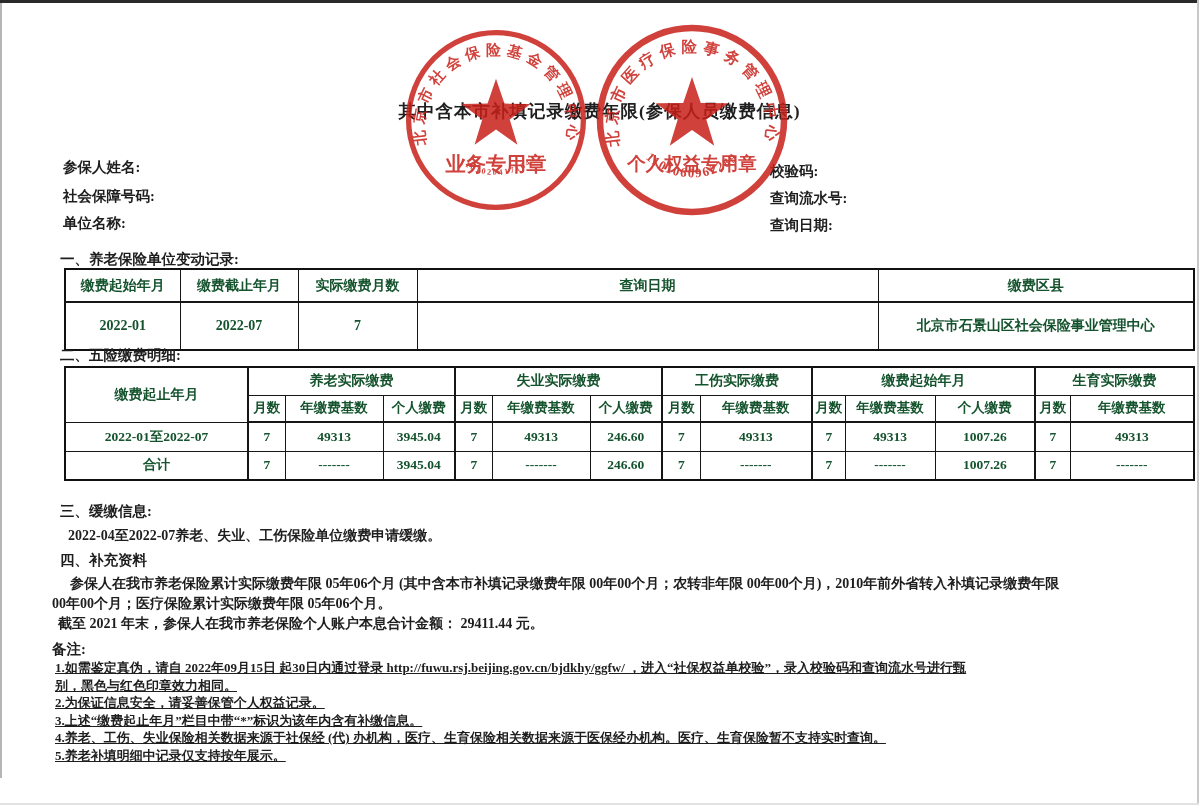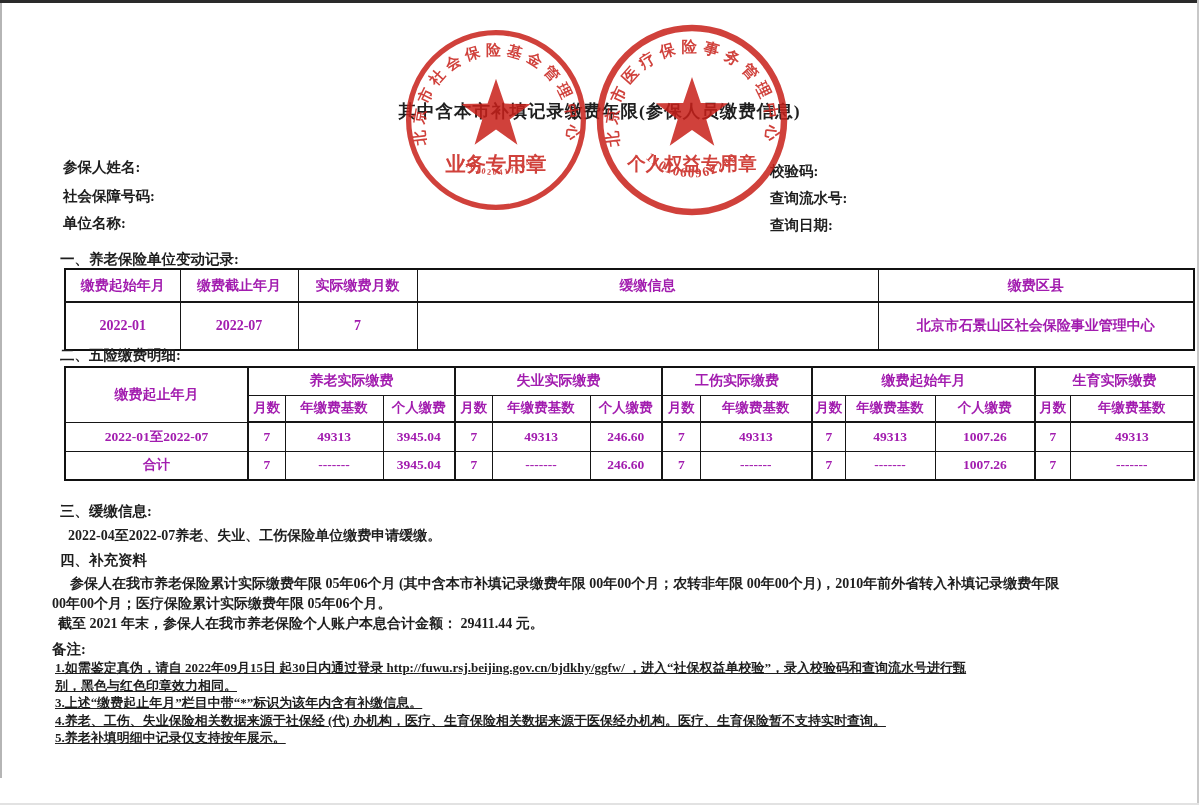--- a/index.html
+++ b/index.html
@@ -25,21 +25,21 @@
 
   
   .sec-heading { position:absolute; font-size:14.5px; font-weight:bold; white-space:nowrap; }
   .body-line   { position:absolute; font-size:14px;  font-weight:bold; white-space:nowrap; }
   .remarks     { position:absolute; left:55px; top:659px; font-size:13px; font-weight:bold; }
   .remarks div { line-height:17.6px; white-space:nowrap;text-decoration:underline; }
 
   
   table { position:absolute; border-collapse:collapse; table-layout:fixed; background:#fff; }
   th,td { border:1px solid #161616; text-align:center; vertical-align:middle;
-          font-size:14px; font-weight:bold; color:#a21caf; overflow:hidden; white-space:nowrap; }
+          font-size:14px; font-weight:bold; color:#14532d; overflow:hidden; white-space:nowrap; }
   .t1 { left:64px; top:268px; width:1129px; }
   .t1 tr.hrow th { height:33px; border-bottom-width:2px; }
   .t1 tr.drow td { height:48px; }
   .t1, .t1 th, .t1 td { border-color:#161616; }
   .t1 { border:2px solid #111; }
 
   .t2 { left:64px; top:366px; width:1129px; border:2px solid #111; }
   .t2 th { font-size:14px; }
   .t2 tr.grow th { height:28px;margin-top:19px; }
   .t2 tr.srow th { height:27px; border-bottom-width:2px; font-size:13.5px; }
@@ -100,21 +100,21 @@
         <col style="width:118px">
         <col style="width:119px">
         <col style="width:461px">
         <col style="width:316px">
       </colgroup>
     <tbody>
         <tr class="hrow">
       <th>缴费起始年月</th>
       <th>缴费截止年月</th>
       <th>实际缴费月数</th>
-      <th>缓缴信息</th>
+      <th>查询日期</th>
       <th>缴费区县</th>
     </tr>
     <tr class="drow">
       <td>2022-01</td>
       <td>2022-07</td>
       <td>7</td>
       <td></td>
       <td>北京市石景山区社会保险事业管理中心</td>
     </tr>
   </tbody>
@@ -202,18 +202,19 @@
 
   <div class="sec-heading" style="left:60px;top:551px">四、补充资料</div>
   <div class="body-line" style="left:70px;top:575px">参保人在我市养老保险累计实际缴费年限 05年06个月 (其中含本市补填记录缴费年限 00年00个月；农转非年限 00年00个月)，2010年前外省转入补填记录缴费年限</div>
   <div class="body-line" style="left:52px;top:595px">00年00个月；医疗保险累计实际缴费年限 05年06个月。</div>
   <div class="body-line" style="left:58px;top:615px">截至  2021  年末，参保人在我市养老保险个人账户本息合计金额：  29411.44  元。</div>
 
   <div class="sec-heading" style="left:52px;top:640px">备注:</div>
   <div class="remarks">
     <div>1.如需鉴定真伪，请自  2022年09月15日  起30日内通过登录 http://fuwu.rsj.beijing.gov.cn/bjdkhy/ggfw/ ，进入“社保权益单校验”，录入校验码和查询流水号进行甄</div>
     <div>别，黑色与红色印章效力相同。</div>
+    <div>2.为保证信息安全，请妥善保管个人权益记录。</div>
     <div>3.上述“缴费起止年月”栏目中带“*”标识为该年内含有补缴信息。</div>
     <div>4.养老、工伤、失业保险相关数据来源于社保经 (代) 办机构，医疗、生育保险相关数据来源于医保经办机构。医疗、生育保险暂不支持实时查询。</div>
     <div>5.养老补填明细中记录仅支持按年展示。</div>
   </div>
 
 </div>
 
 </body></html>

